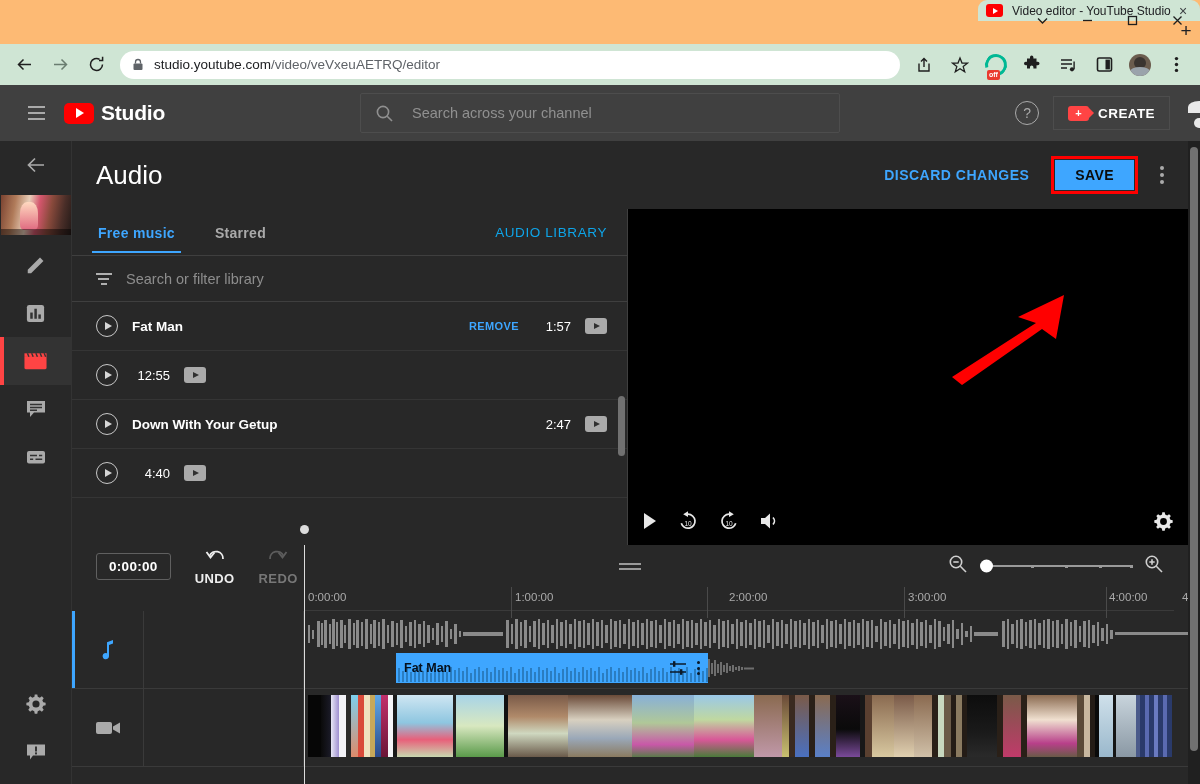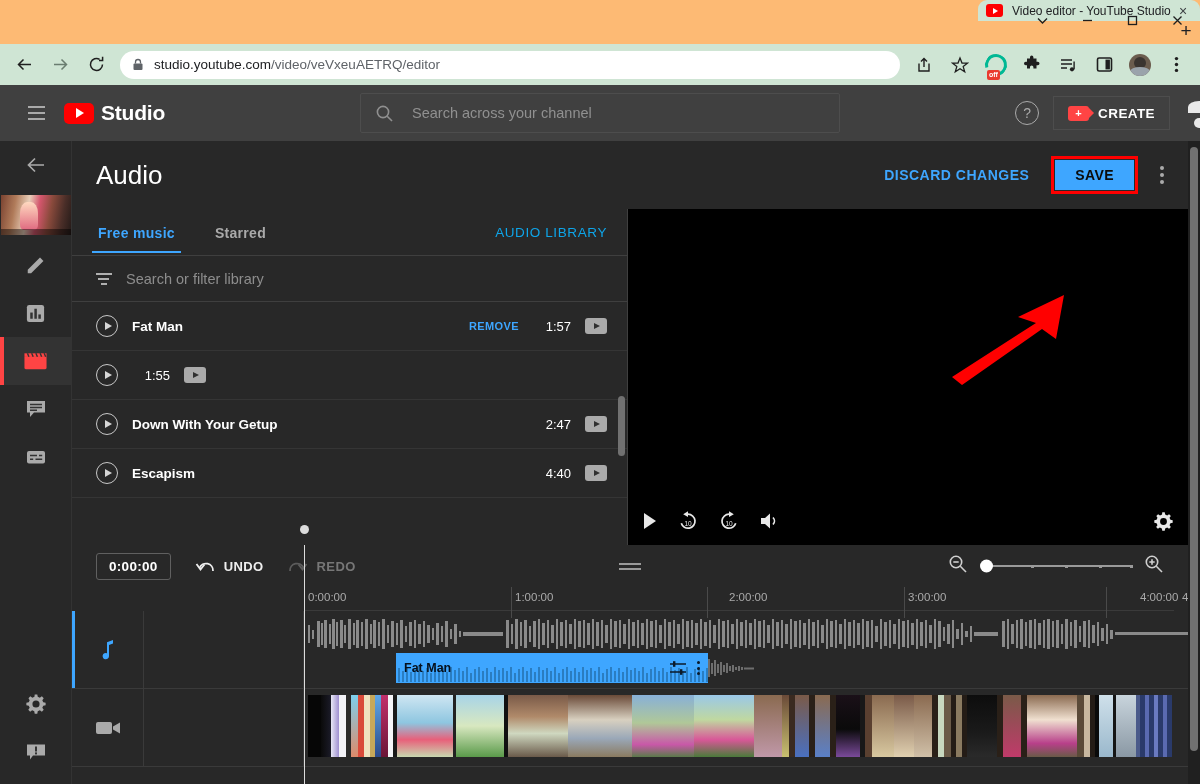--- a/index.html
+++ b/index.html
@@ -308,21 +308,21 @@
   
   .timeline-area { flex: 1 1 auto; background: #282828; position: relative; }
   .tl-controls {
     height: 42px; display: flex; align-items: center; padding: 0 12px 0 24px;
     position: relative;
   }
   .timecode {
     border: 1px solid #606060; border-radius: 3px; color: #fff;
     font-size: 13.5px; font-weight: bold; padding: 5px 12px; letter-spacing: .3px;
   }
-  .undo-grp { display: flex; align-items: center; gap: 9px; margin-left: 24px; }
+  .undo-grp { display: flex; align-items: center; gap: 9px; margin-left: 24px; flex-direction: column; }
   .undo-grp .lbl { color: #eee; font-size: 13px; font-weight: bold; letter-spacing: .4px; }
   .undo-grp.disabled .lbl { color: #777; }
   .undo-grp.disabled svg { opacity: .55; }
   .drag-handle {
     position: absolute; left: 50%; transform: translateX(-50%);
     display: flex; flex-direction: column; gap: 3px;
   }
   .drag-handle i { width: 22px; height: 2px; background: #9a9a9a; display: block; }
   .zoom-grp {
     position: absolute; right: 24px; display: flex; align-items: center; gap: 14px;
@@ -648,32 +648,31 @@
           <div class="track-list">
             <div class="track-row">
               <span class="play-circle"></span>
               <span class="track-title">Fat Man</span>
               <span class="track-remove">REMOVE</span>
               <span class="track-dur">1:57</span>
               <span class="yt-chip"></span>
             </div>
             <div class="track-row">
               <span class="play-circle"></span>
-              <span class="track-dur">1:55</span>
+              <span class="track-dur">12:55</span>
               <span class="yt-chip"></span>
             </div>
             <div class="track-row">
               <span class="play-circle"></span>
               <span class="track-title">Down With Your Getup</span>
               <span class="track-dur">2:47</span>
               <span class="yt-chip"></span>
             </div>
             <div class="track-row">
               <span class="play-circle"></span>
-              <span class="track-title">Escapism</span>
               <span class="track-dur">4:40</span>
               <span class="yt-chip"></span>
             </div>
             <div class="list-scrollbar"></div>
           </div>
         </div>
 
         <div class="preview-pane">
           <div class="player-controls">
             <span class="pc-icon">
@@ -761,21 +760,21 @@
 
         <div class="tl-ruler">
           <span class="tl-tick-lbl" style="left:4px">0:00:00</span>
           <span class="tl-tick-line" style="left:207px"></span>
           <span class="tl-tick-lbl" style="left:211px">1:00:00</span>
           <span class="tl-tick-line" style="left:403px"></span>
           <span class="tl-tick-lbl" style="left:425px">2:00:00</span>
           <span class="tl-tick-line" style="left:600px"></span>
           <span class="tl-tick-lbl" style="left:604px">3:00:00</span>
           <span class="tl-tick-line" style="left:802px"></span>
-          <span class="tl-tick-lbl" style="left:836px">4:00:00</span>
+          <span class="tl-tick-lbl" style="left:805px">4:00:00</span>
           <span class="tl-tick-lbl" style="left:878px">4:36:10</span>
 
         </div>
 
         <div class="tl-track audio">
           <div class="tl-track-icon">
             <svg width="18" height="22" viewBox="0 0 18 22">
                 <path d="M14 1 L8 3.2 V14.2 a3.2 3.2 0 1 0 2 3 V6 l4-1.4 Z" fill="#3ea6ff"></path>
               </svg>
           </div>

